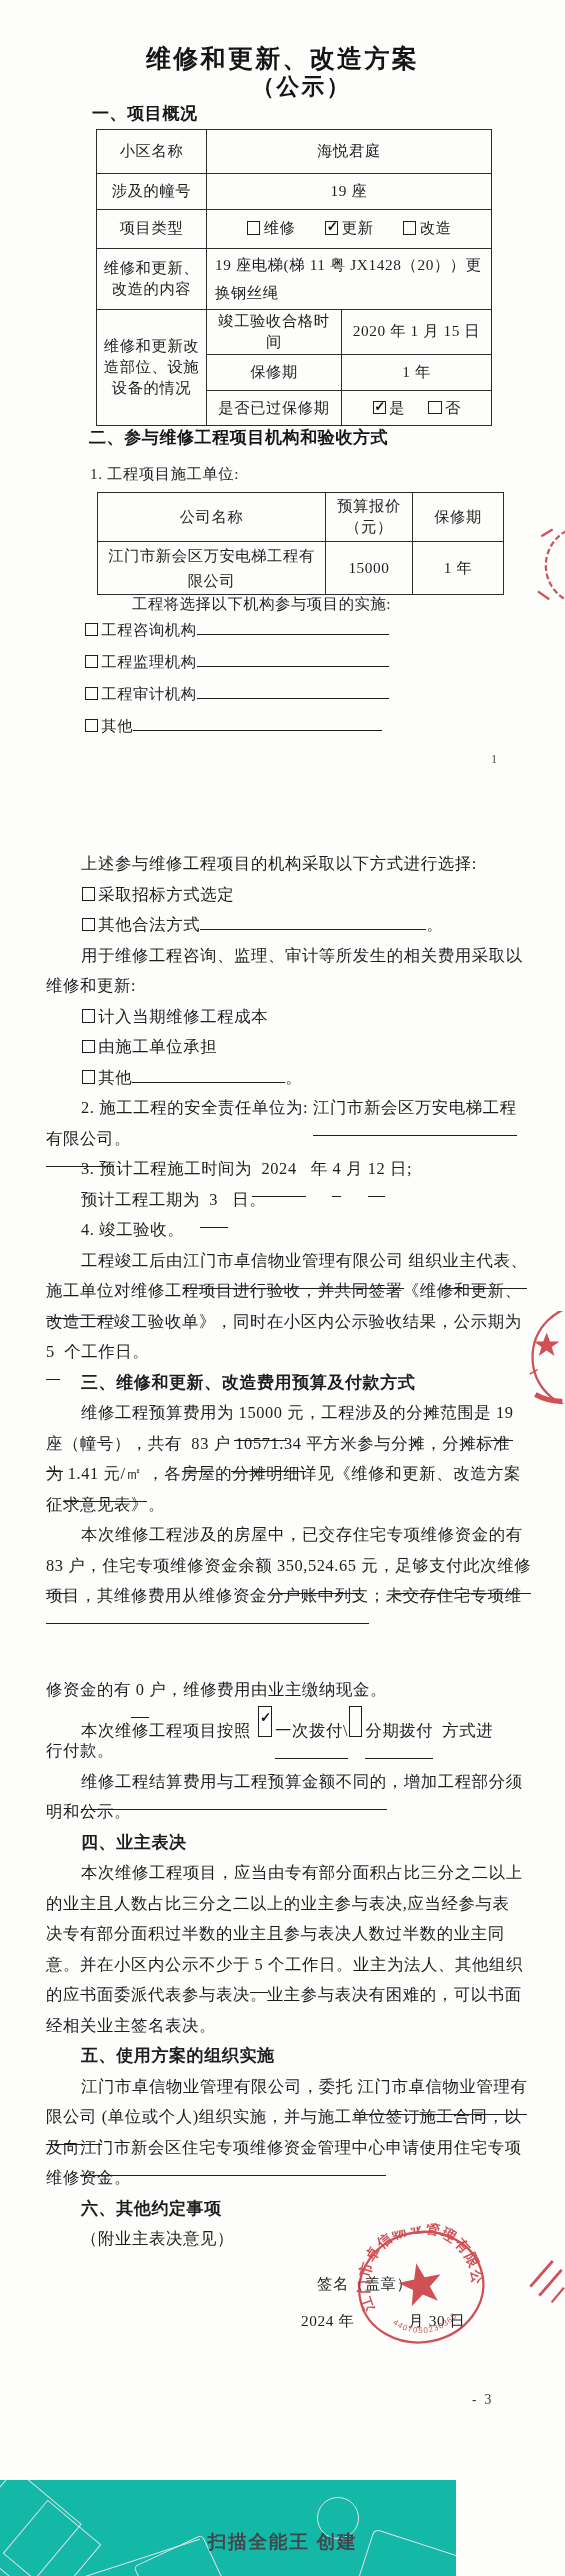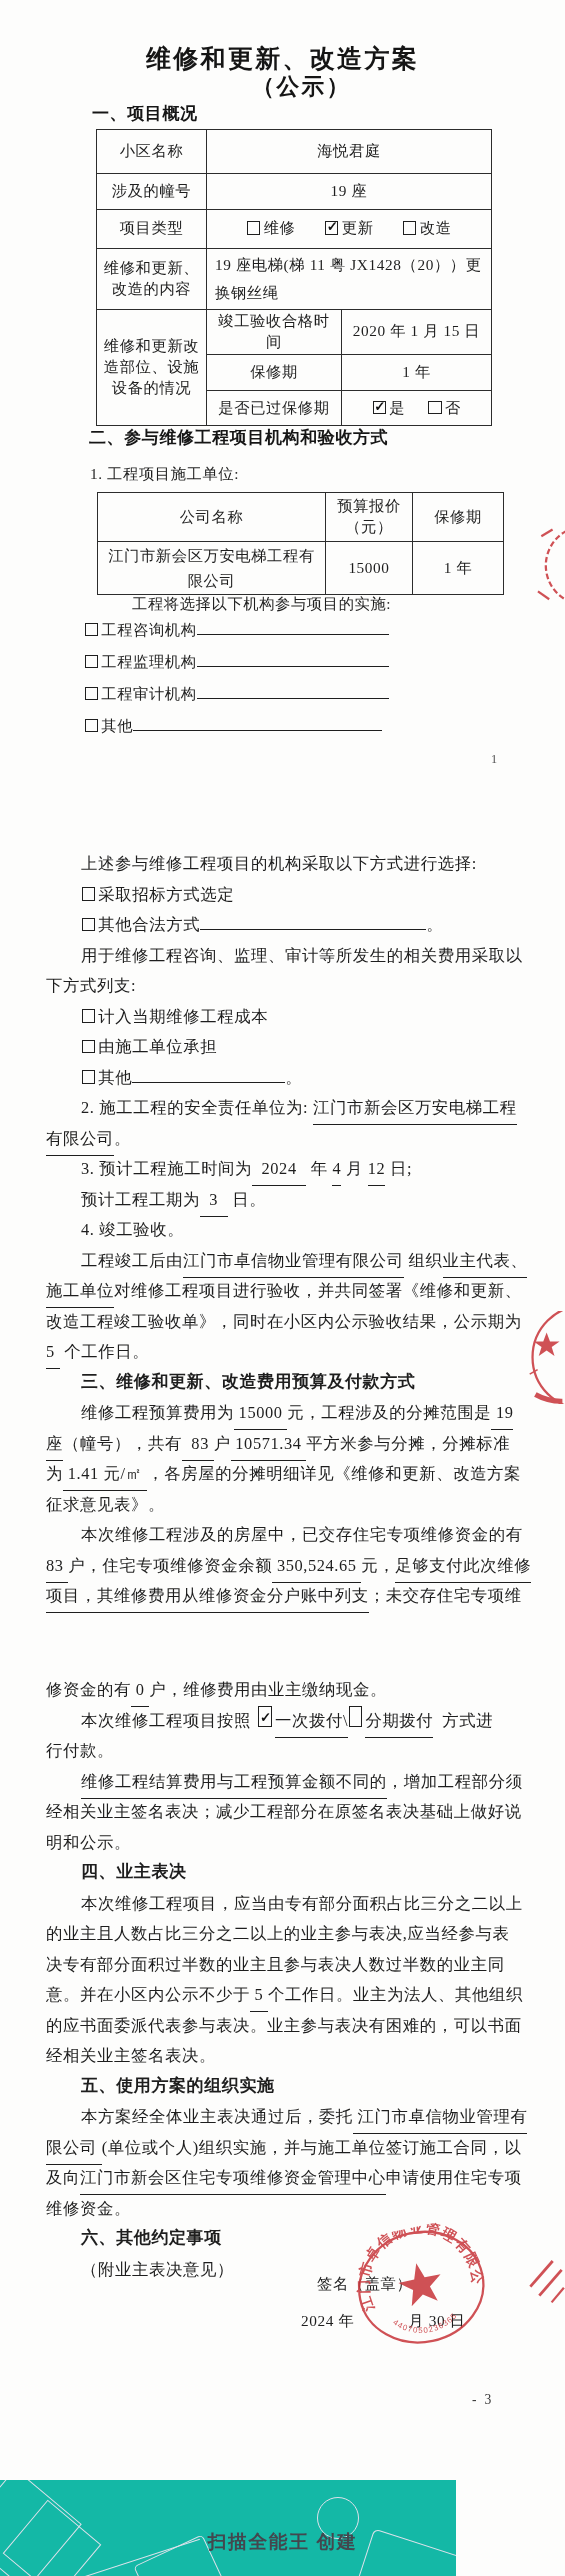--- a/index.html
+++ b/index.html
@@ -12,22 +12,22 @@
   .h{font-family:"Liberation Sans","DejaVu Sans",sans-serif;font-weight:bold;font-size:17px;color:#161616;letter-spacing:0.6px;}
   .body27{font-size:15.3px;letter-spacing:0.6px;}
   
   table{border-collapse:collapse;table-layout:fixed;}
   td{border:1.1px solid #2c2c2c;font-size:15.3px;text-align:center;vertical-align:middle;padding:1.1px 4.5px;letter-spacing:0.6px;}
   td.left{text-align:left;line-height:28px;padding-left:8px;}
   
   .lines{width:481px;}
   .ln{height:30.5px;line-height:30.5px;font-size:16.4px;white-space:nowrap;letter-spacing:0.6px;}
   .ln.ind{padding-left:35px;}
-  .ln.hd{font-family:Liberation Mono, monospace;font-weight:bold;font-size:17px;}
-  .u{border-bottom:1.1px solid #1e1e1e;padding-bottom:7px;}
+  .ln.hd{font-family:Liberation Sans, sans-serif;font-weight:bold;font-size:17px;}
+  .u{border-bottom:1.1px solid #1e1e1e;padding-bottom:18px;}
   .blank{display:inline-block;border-bottom:1.1px solid #1e1e1e;height:1em;vertical-align:baseline;}
   .gap{display:inline-block;}
   .cb{display:inline-block;width:11.3px;height:11.3px;border:1.1px solid #1e1e1e;position:relative;vertical-align:-1.1px;margin:0 3.4px 0 0.6px;}
   .cb.checked::after{content:"\2713";position:absolute;left:0.6px;top:-4px;font-size:13.6px;font-weight:bold;color:#111;}
   .pageno{font-size:12.4px;color:#555;}
   
   .stamp{opacity:.88;}
   
   #footer{position:absolute;left:0;top:2448px;width:456px;height:128px;background:#14b8a6;overflow:hidden;margin-top:32px;}
   .doodle{position:absolute;border:1.1px solid #dde1ea;background:transparent;}
@@ -122,21 +122,21 @@
   <div class="abs body27" style="left:84px;top:651px;"><span class="cb"></span><span>工程监理机构</span><span class="blank" style="width: 192px;"></span></div>
   <div class="abs body27" style="left:84px;top:715px;"><span class="cb"></span><span>其他</span><span class="blank" style="width: 249px;"></span></div>
 
   <div class="abs pageno" style="left:491px;top:752px;">1</div>
 
   <div class="abs lines" style="left:46px;top:849px;">
     <div class="ln ind"><span>上述参与维修工程项目的机构采取以下方式进行选择:</span></div>
     <div class="ln ind"><span class="cb"></span><span>采取招标方式选定</span></div>
     <div class="ln ind"><span class="cb"></span><span>其他合法方式</span><span class="blank" style="width: 226px;"></span><span>。</span></div>
     <div class="ln ind"><span>用于维修工程咨询、监理、审计等所发生的相关费用采取以</span></div>
-    <div class="ln"><span>下方式列支:</span></div>
+    <div class="ln"><span>维修和更新:</span></div>
     <div class="ln ind"><span class="cb"></span><span>计入当期维修工程成本</span></div>
     <div class="ln ind"><span class="cb"></span><span>由施工单位承担</span></div>
     <div class="ln ind"><span class="cb"></span><span>其他</span><span class="blank" style="width: 153px;"></span><span>。</span></div>
     <div class="ln ind"><span>2. 施工工程的安全责任单位为: </span><span class="u">江门市新会区万安电梯工程</span></div>
     <div class="ln"><span class="u">有限公司</span><span>。</span></div>
     <div class="ln ind"><span>3. 预计工程施工时间为</span><span class="u">&nbsp;&nbsp;2024&nbsp;&nbsp;</span><span> 年 </span><span class="u">4</span><span> 月 </span><span class="u">12</span><span> 日;</span></div>
     <div class="ln ind"><span>预计工程工期为</span><span class="u">&nbsp;&nbsp;3&nbsp;&nbsp;</span><span> 日。</span></div>
     <div class="ln ind"><span>4. 竣工验收。</span></div>
     <div class="ln ind"><span>工程竣工后由</span><span class="u">江门市卓信物业管理有限公司</span><span> 组织</span><span class="u">业主代表、</span></div>
     <div class="ln"><span class="u">施工单位</span><span>对维修工程项目进行验收，并共同签署《维修和更新、</span></div>
@@ -157,31 +157,30 @@
     <polygon points="38,38 44,54 61,54 47,64 52,80 38,70 24,80 29,64 15,54 32,54" fill="#c93a3f"></polygon>
     <path d="M 18 148 A 95 95 0 0 0 66 160" fill="none" stroke="#c93a3f" stroke-width="9"></path>
     <line x1="8" y1="112" x2="22" y2="104" stroke="#c93a3f" stroke-width="3"></line>
   </svg>
 
   <div class="abs lines" style="left:46px;top:1675px;">
     <div class="ln"><span>修资金的有</span><span class="u">&nbsp;0&nbsp;</span><span>户，维修费用由业主缴纳现金。</span></div>
     <div class="ln ind"><span>本次维修工程项目按照</span><span class="gap" style="width: 6.8px;"></span><span class="cb checked u"></span><span class="u">一次拨付\</span><span class="cb u"></span><span class="u">分期拨付</span><span class="gap" style="width: 9px;"></span><span>方式进</span></div>
     <div class="ln"><span>行付款。</span></div>
     <div class="ln ind"><span class="u">维修工程结算费用与工程预算金额不同的</span><span>，增加工程部分须</span></div>
-    <div class="ln"><span>经相关业主签名表决；减少工程部分在原签名表决基础上做好说</span></div>
     <div class="ln"><span>明和公示。</span></div>
     <div class="ln hd ind"><span>四、业主表决</span></div>
     <div class="ln ind"><span>本次维修工程项目，应当由专有部分面积占比三分之二以上</span></div>
     <div class="ln"><span>的业主且人数占比三分之二以上的业主参与表决,应当经参与表</span></div>
     <div class="ln"><span>决专有部分面积过半数的业主且参与表决人数过半数的业主同</span></div>
     <div class="ln"><span>意。并在小区内公示不少于</span><span class="u">&nbsp;5&nbsp;</span><span>个工作日。业主为法人、其他组织</span></div>
     <div class="ln"><span>的应书面委派代表参与表决。业主参与表决有困难的，可以书面</span></div>
     <div class="ln"><span>经相关业主签名表决。</span></div>
     <div class="ln hd ind"><span>五、使用方案的组织实施</span></div>
-    <div class="ln ind"><span>本方案经全体业主表决通过后，委托</span><span class="u">&nbsp;江门市卓信物业管理有</span></div>
+    <div class="ln ind"><span>江门市卓信物业管理有限公司，委托</span><span class="u">&nbsp;江门市卓信物业管理有</span></div>
     <div class="ln"><span class="u">限公司&nbsp;</span><span>(单位或个人)组织实施，并与施工单位签订施工合同，以</span></div>
     <div class="ln"><span>及向</span><span class="u">江门市新会区住宅专项维修资金管理中心</span><span>申请使用住宅专项</span></div>
     <div class="ln"><span>维修资金。</span></div>
     <div class="ln hd ind"><span>六、其他约定事项</span></div>
     <div class="ln ind"><span>（附业主表决意见）</span></div>
   </div>
 
   <div class="abs body27" style="left:317px;top:2274px;">签名（盖章）</div>
   <div class="abs body27" style="left:301px;top:2311px;"><span>2024 年</span><span class="gap" style="width: 54px;"></span><span>月 30 日</span></div>
 

